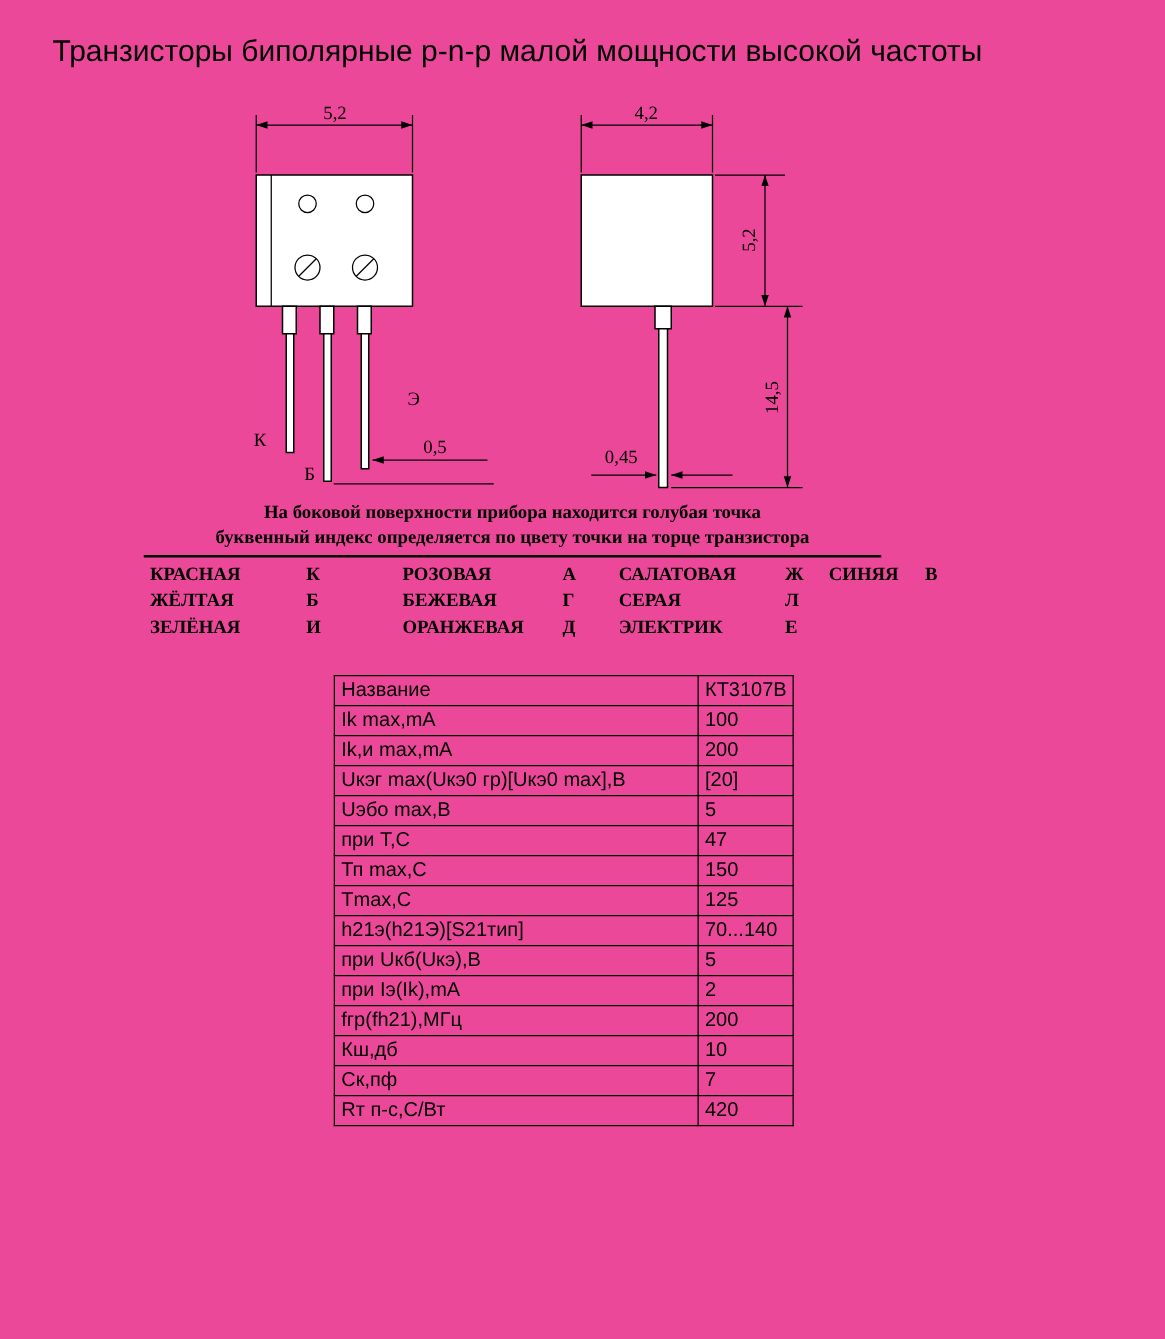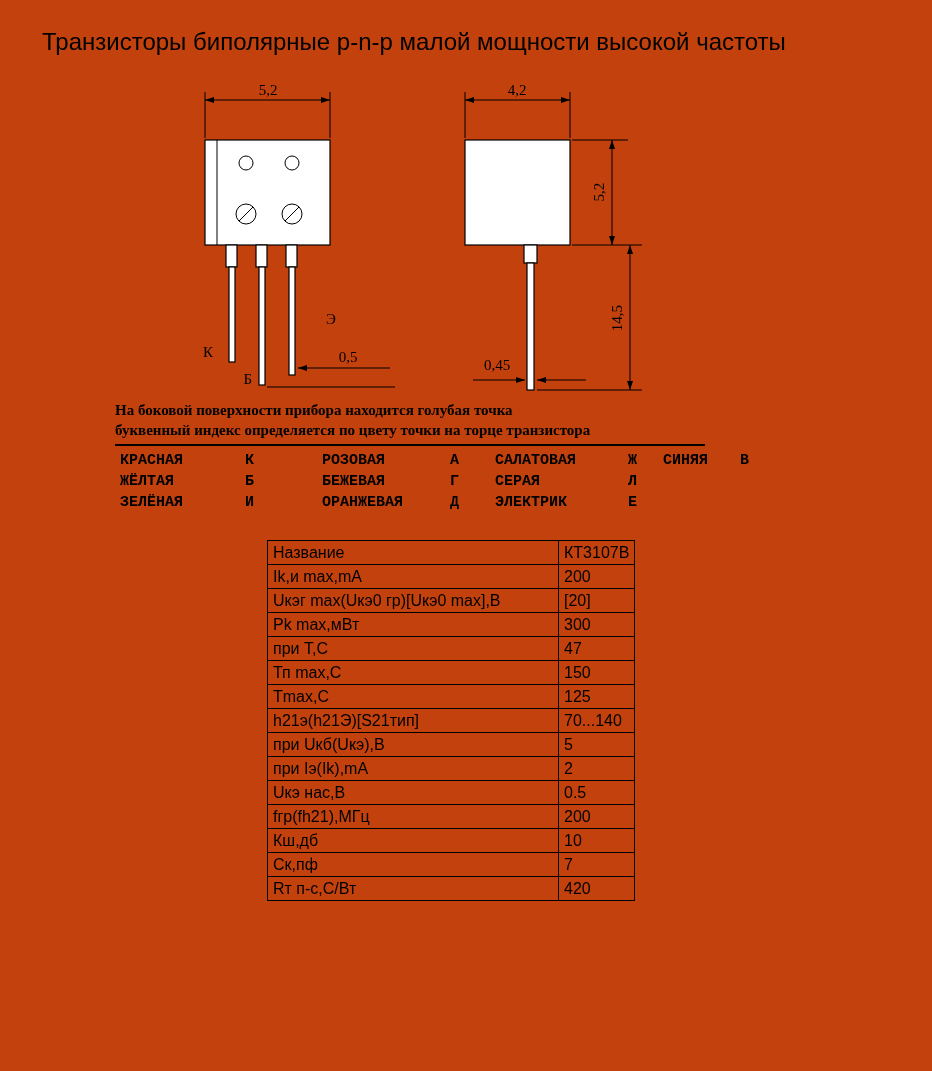--- a/index.html
+++ b/index.html
@@ -1,31 +1,31 @@
 <!DOCTYPE html>
 <html><head>
 <meta charset="utf-8">
 <style>
   * { margin:0; padding:0; box-sizing:border-box; }
   html,body { background:#fff; }
   body { font-family:"Liberation Sans", sans-serif; color:#000; }
-  .page { position:relative; width:932px; height:1071px; background:#c2410c; overflow:hidden; }
+  .page { position:relative; width:932px; height:1071px; background:#ec4899; overflow:hidden; }
 
   .title { position:absolute; left:42px; top:28px; font-size:24px; letter-spacing:0px; white-space:nowrap; }
 
   .drawing-svg { position:absolute; left:0; top:80px; }
 
-  .note { position:absolute; left:115px; top:400px; width:590px; 
+  .note { position:absolute; left:115px; top:400px; width:590px; text-align:center;
           font-family:"Liberation Serif", serif; font-weight:bold; font-size:15px;
           border-bottom:2px solid #000; padding-bottom:4px; }
   .note .nline { line-height:20px; white-space:nowrap; }
 
   .color-table { position:absolute; left:120px; top:450px;
                  display:grid; grid-template-columns:125px 77px 128px 45px 133px 35px 77px 40px;
-                 font-family:Liberation Mono, monospace; font-weight:bold; font-size:15px; }
+                 font-family:Liberation Serif, serif; font-weight:bold; font-size:15px; }
   .color-table div { line-height:21px; white-space:nowrap; }
 
   .spec-table { position:absolute; left:267px; top:540px; border-collapse:collapse;
                 font-size:16px; font-family:"Liberation Sans", sans-serif; }
   .spec-table td { border:1px solid #000; padding:0 5px; height:24px; vertical-align:middle; white-space:nowrap; }
   .spec-table td.param { width:291px; }
   .spec-table td.value { width:71px; }
 
   svg text { font-family:"Liberation Serif", serif; font-size:15px; fill:#000; }
   svg .shape { fill:#fff; stroke:#000; stroke-width:1.2; }
@@ -139,30 +139,34 @@
     <div></div>
   </div>
 
   <table class="spec-table">
     <tbody>
       <tr>
         <td class="param">Название</td>
         <td class="value">КТ3107В</td>
       </tr>
       <tr>
+        <td class="param">Ik max,mA</td>
+        <td class="value">100</td>
+      </tr>
+      <tr>
         <td class="param">Ik,и max,mA</td>
         <td class="value">200</td>
       </tr>
       <tr>
         <td class="param">Uкэг max(Uкэ0 гр)[Uкэ0 max],B</td>
         <td class="value">[20]</td>
       </tr>
       <tr>
-        <td class="param">Pk max,мВт</td>
-        <td class="value">300</td>
+        <td class="param">Uэбо max,B</td>
+        <td class="value">5</td>
       </tr>
       <tr>
         <td class="param">при Т,С</td>
         <td class="value">47</td>
       </tr>
       <tr>
         <td class="param">Тп max,С</td>
         <td class="value">150</td>
       </tr>
       <tr>
@@ -175,24 +179,20 @@
       </tr>
       <tr>
         <td class="param">при Uкб(Uкэ),B</td>
         <td class="value">5</td>
       </tr>
       <tr>
         <td class="param">при Iэ(Ik),mA</td>
         <td class="value">2</td>
       </tr>
       <tr>
-        <td class="param">Uкэ нас,B</td>
-        <td class="value">0.5</td>
-      </tr>
-      <tr>
         <td class="param">fгр(fh21),МГц</td>
         <td class="value">200</td>
       </tr>
       <tr>
         <td class="param">Кш,дб</td>
         <td class="value">10</td>
       </tr>
       <tr>
         <td class="param">Ск,пф</td>
         <td class="value">7</td>

